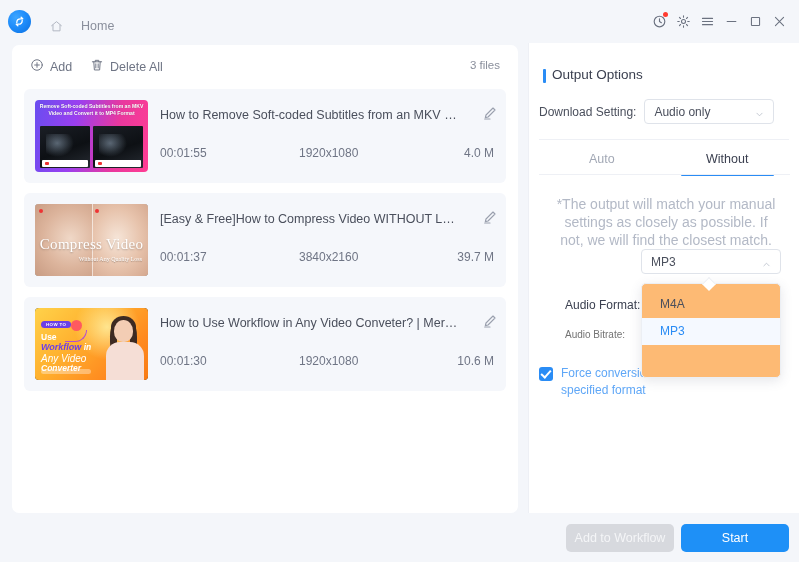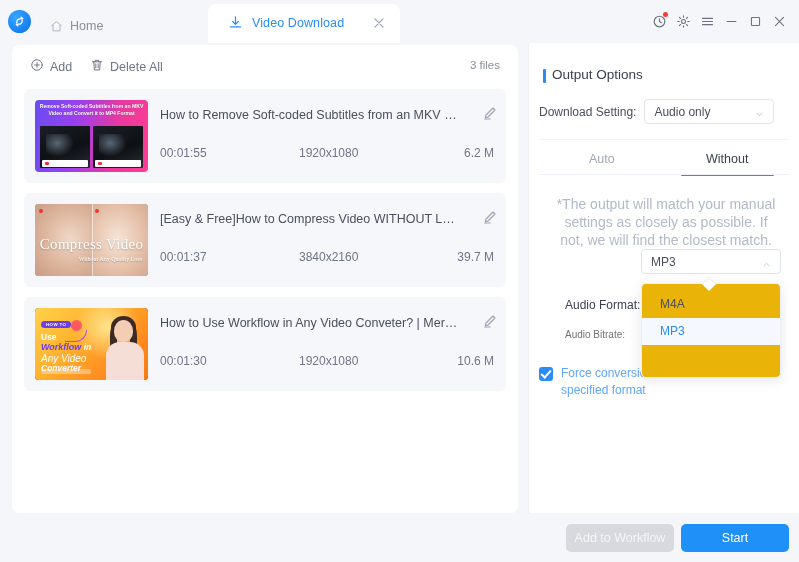--- a/index.html
+++ b/index.html
@@ -19,21 +19,21 @@
   }
   .logo {
     position: absolute; left: 8px; top: 10px; width: 23px; height: 23px;
     border-radius: 50%;
     background: radial-gradient(circle at 35% 32%, #3ea6ff 0%, #1f8dfb 45%, #0b6fe0 100%);
     display: flex; align-items: center; justify-content: center;
   }
   .logo svg { display: block; }
   .home-tab {
     position: absolute; left: 38px; top: 9px; height: 34px;
-    display: flex; align-items: center; gap: 7px;
+    display: flex; align-items: center; gap: 18px;
     padding: 0 12px; color: #8a8f9c; font-size: 12.5px;
     cursor: pointer;
   }
   .home-tab .ic { opacity: .75; display: flex; }
   .vd-tab {
     position: absolute; left: 208px; top: 4px; width: 192px; height: 39px;
     background: #ffffff;
     border-radius: 8px 8px 0 0;
     display: flex; align-items: center;
     color: #2a8cf5; font-size: 12.5px;
@@ -187,21 +187,21 @@
   .force-row { position: absolute; left: 10px; top: 322px; display: flex; gap: 8px; }
   .cbox { width: 14px; height: 14px; border-radius: 3px; background: #2a8cf5;
           position: relative; flex: none; margin-top: 2px; cursor: pointer; }
   .cbox::after { content: ""; position: absolute; left: 4px; top: 1px; width: 4px; height: 8px;
           border: solid #fff; border-width: 0 2px 2px 0; transform: rotate(42deg); }
   .force-text { width: 120px; font-size: 12px; line-height: 17px; color: #5fa7f7; }
 
   
   .dropdown {
     position: absolute; left: 641px; top: 283px; width: 140px; height: 95px;
-    background: #eab308; border: 1px solid #eceff4; border-radius: 5px;
+    background: #fdba74; border: 1px solid #eceff4; border-radius: 5px;
     box-shadow: 0 3px 12px rgba(60,70,100,.13); z-index: 30;
   }
   .dropdown::before {
     content: ""; position: absolute; left: 62px; top: -5px; width: 9px; height: 9px;
     background: #fff; border-left: 1px solid #eceff4; border-top: 1px solid #eceff4;
     transform: rotate(45deg);
   }
   .dd-item { height: 27px; line-height: 27px; padding-left: 18px; font-size: 12px;
              color: #4a4f5c; cursor: pointer; }
   .dd-item:first-child { margin-top: 7px; }
@@ -230,35 +230,20 @@
     <div class="home-tab">
       <span class="ic">
         <svg width="13" height="13" viewBox="0 0 24 24" fill="none" stroke="#9aa0ae" stroke-width="1.8" stroke-linecap="round" stroke-linejoin="round">
           <path d="M3 10.5L12 3l9 7.5"></path>
             <path d="M5.5 9.5V20h13V9.5"></path>
         </svg>
       </span>
       <span>Home</span>
     </div>
 
-    <div class="vd-tab">
-      <span class="dl-ic">
-        <svg width="15" height="15" viewBox="0 0 24 24" fill="none" stroke="#2a8cf5" stroke-width="2" stroke-linecap="round" stroke-linejoin="round">
-          <path d="M12 3v11"></path>
-            <path d="M7.5 10.5L12 15l4.5-4.5"></path>
-            <path d="M4 19h16"></path>
-        </svg>
-      </span>
-      <span class="lbl">Video Download</span>
-      <span class="close">
-        <svg width="14" height="14" viewBox="0 0 24 24" fill="none" stroke="#9aa0ae" stroke-width="2" stroke-linecap="round">
-          <path d="M5 5l14 14M19 5L5 19"></path>
-        </svg>
-      </span>
-    </div>
 
     <div class="winbtns">
       <div class="winbtn">
         <svg width="15" height="15" viewBox="0 0 24 24" fill="none" stroke="#6b7280" stroke-width="1.8" stroke-linecap="round" stroke-linejoin="round">
           <circle cx="12" cy="12" r="8.5"></circle>
             <path d="M12 7.5V12l3 2"></path>
         </svg>
         <span class="reddot"></span>
       </div>
       <div class="winbtn">
@@ -338,21 +323,21 @@
         </div>
         <div class="fttl">How to Remove Soft-coded Subtitles from an MKV Video an...</div>
         <div class="fedit">
           <svg width="16" height="16" viewBox="0 0 24 24" fill="none" stroke="#9aa0ae" stroke-width="1.7" stroke-linecap="round" stroke-linejoin="round">
             <path d="M16.5 4.5l3 3L9 18l-4 1 1-4z"></path>
               <path d="M4 21h8"></path>
           </svg>
         </div>
         <div class="fdur">00:01:55</div>
         <div class="fres">1920x1080</div>
-        <div class="fsize">6.2 M</div>
+        <div class="fsize">4.0 M</div>
       </div>
 
       <div class="fitem">
         <div class="thumb">
           <div class="tb2">
             <div class="half l"></div>
               <div class="half r"></div>
               <div class="split"></div>
             <div class="tagl"><span class="dot"></span></div>
             <div class="tagr"><span class="dot"></span></div>

